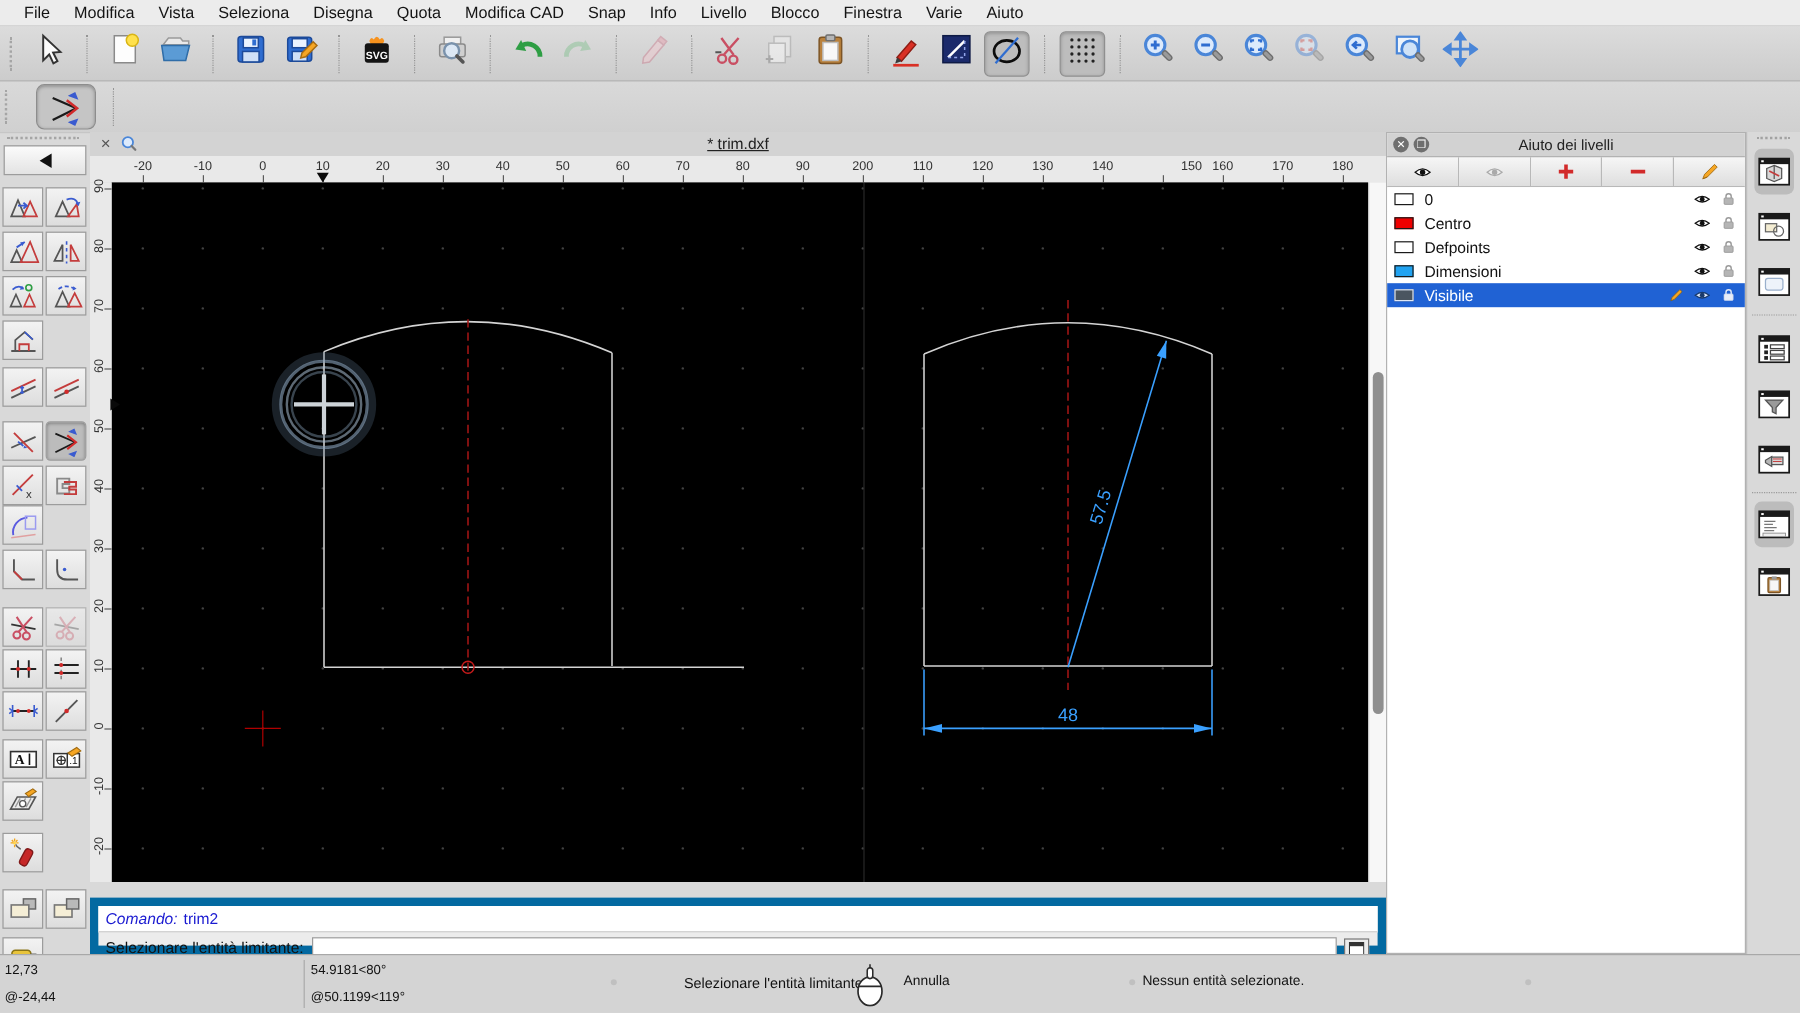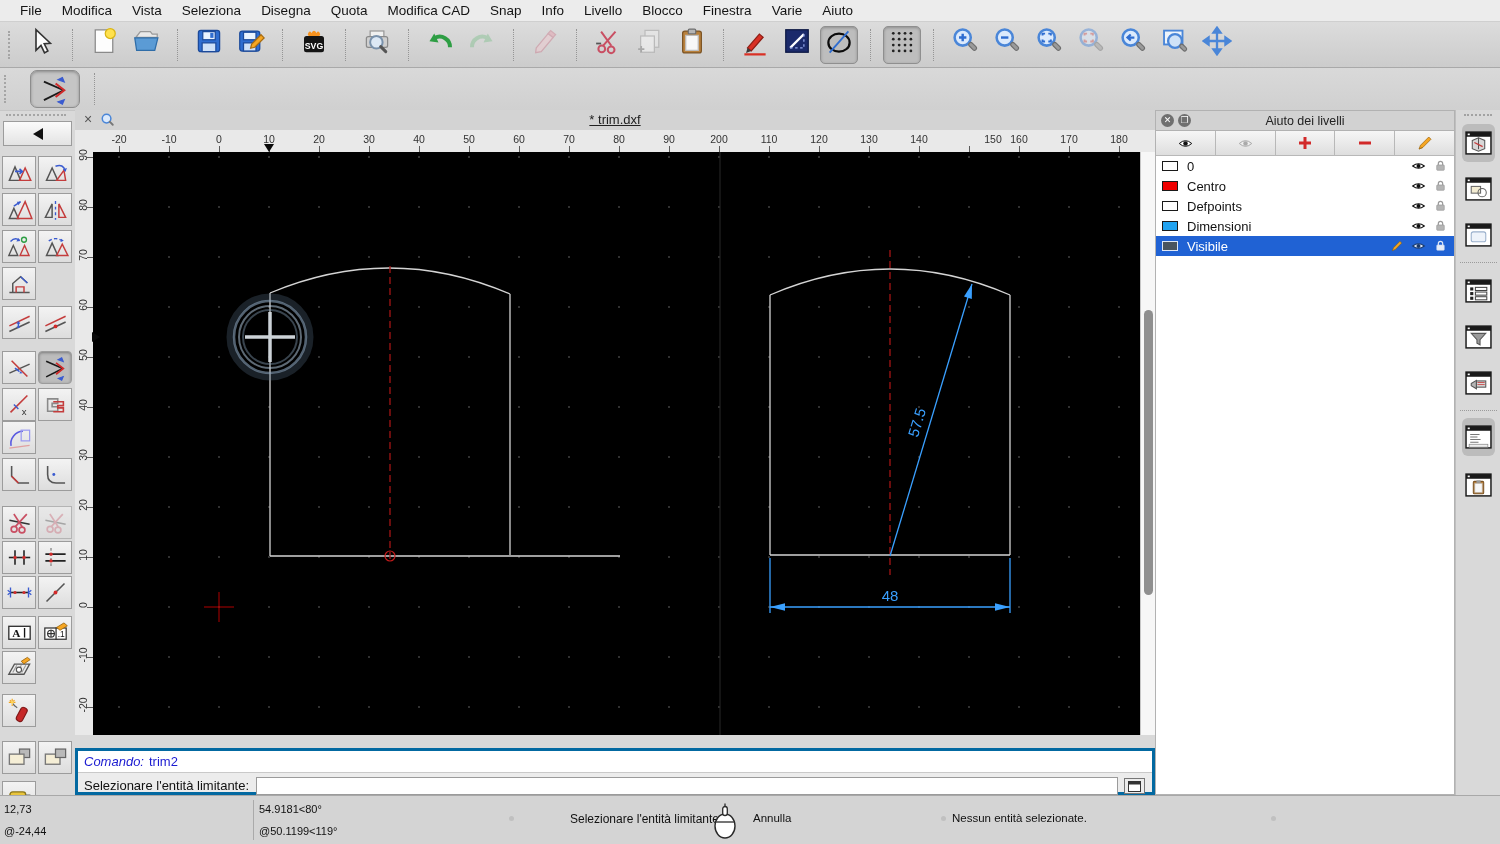--- a/index.html
+++ b/index.html
@@ -56,21 +56,21 @@
   .canvas { position:absolute; left:18px; top:0; width:1047px; height:583px; background:#000; overflow:hidden; }
   .canvas svg { position:absolute; left:0; top:0; }
 
   .vscroll { position:absolute; left:1065px; top:0; width:15px; height:583px; background:#f7f7f7; border-left:1px solid #c6c6c6; }
   .vthumb { position:absolute; left:3px; width:9px; top:158px; height:285px; border-radius:5px; background:#8f8f8f; }
 
   .hscrollrow { position:absolute; top:625px; left:0; width:1080px; height:13px; background:#d9d9d9; }
   .hthumb { position:absolute; top:2px; height:9px; left:163px; width:667px; border-radius:5px; background:#8a8a8a; }
   .zoomind { position:absolute; right:4px; top:-2px; font-size:13px; color:#111; }
 
-  .cmd-dock { position:absolute; top:638px; left:0; width:1080px; height:47px; border:3px solid #0369a1; background:#ececec; }
+  .cmd-dock { position:absolute; top:638px; left:0; width:1080px; height:47px; border:7px solid #0369a1; background:#ececec; }
   .cmdhist { position:absolute; top:0; left:0; right:0; height:22px; background:#fff; border-bottom:1px solid #c9c9c9; display:flex; align-items:center; padding-left:6px; font-size:13px; color:#1b1bd1; }
   .cmdlabel { font-style:italic; margin-right:5px; }
   .cmdprompt { position:absolute; top:23px; left:0; right:0; height:23px; display:flex; align-items:center; padding-left:6px; font-size:13px; color:#111; }
   .cmdinput { position:absolute; left:178px; right:34px; top:26px; height:18px; border:1px solid #9b9b9b; background:#fff; font-size:12px; padding:0 3px; font-family:"Liberation Sans",sans-serif; }
   .cmdtoggle { position:absolute; right:7px; top:27px; width:21px; height:16px; background:#ececec; border:1px solid #777; display:flex; align-items:center; justify-content:center; }
 
   
   .layer-panel { position:absolute; left:1155px; top:0; width:300px; height:685px; background:#fff; border:1px solid #b2b2b2; }
   .lp-header { position:relative; height:20px; background:#d2d2d2; border-bottom:1px solid #b2b2b2; display:flex; align-items:center; justify-content:center; font-size:12.5px; color:#222; }
   .lp-circle { position:absolute; top:3px; width:13px; height:13px; border-radius:50%; background:#6f6f6f; color:#fff; font-size:9px; line-height:13px; text-align:center; }

